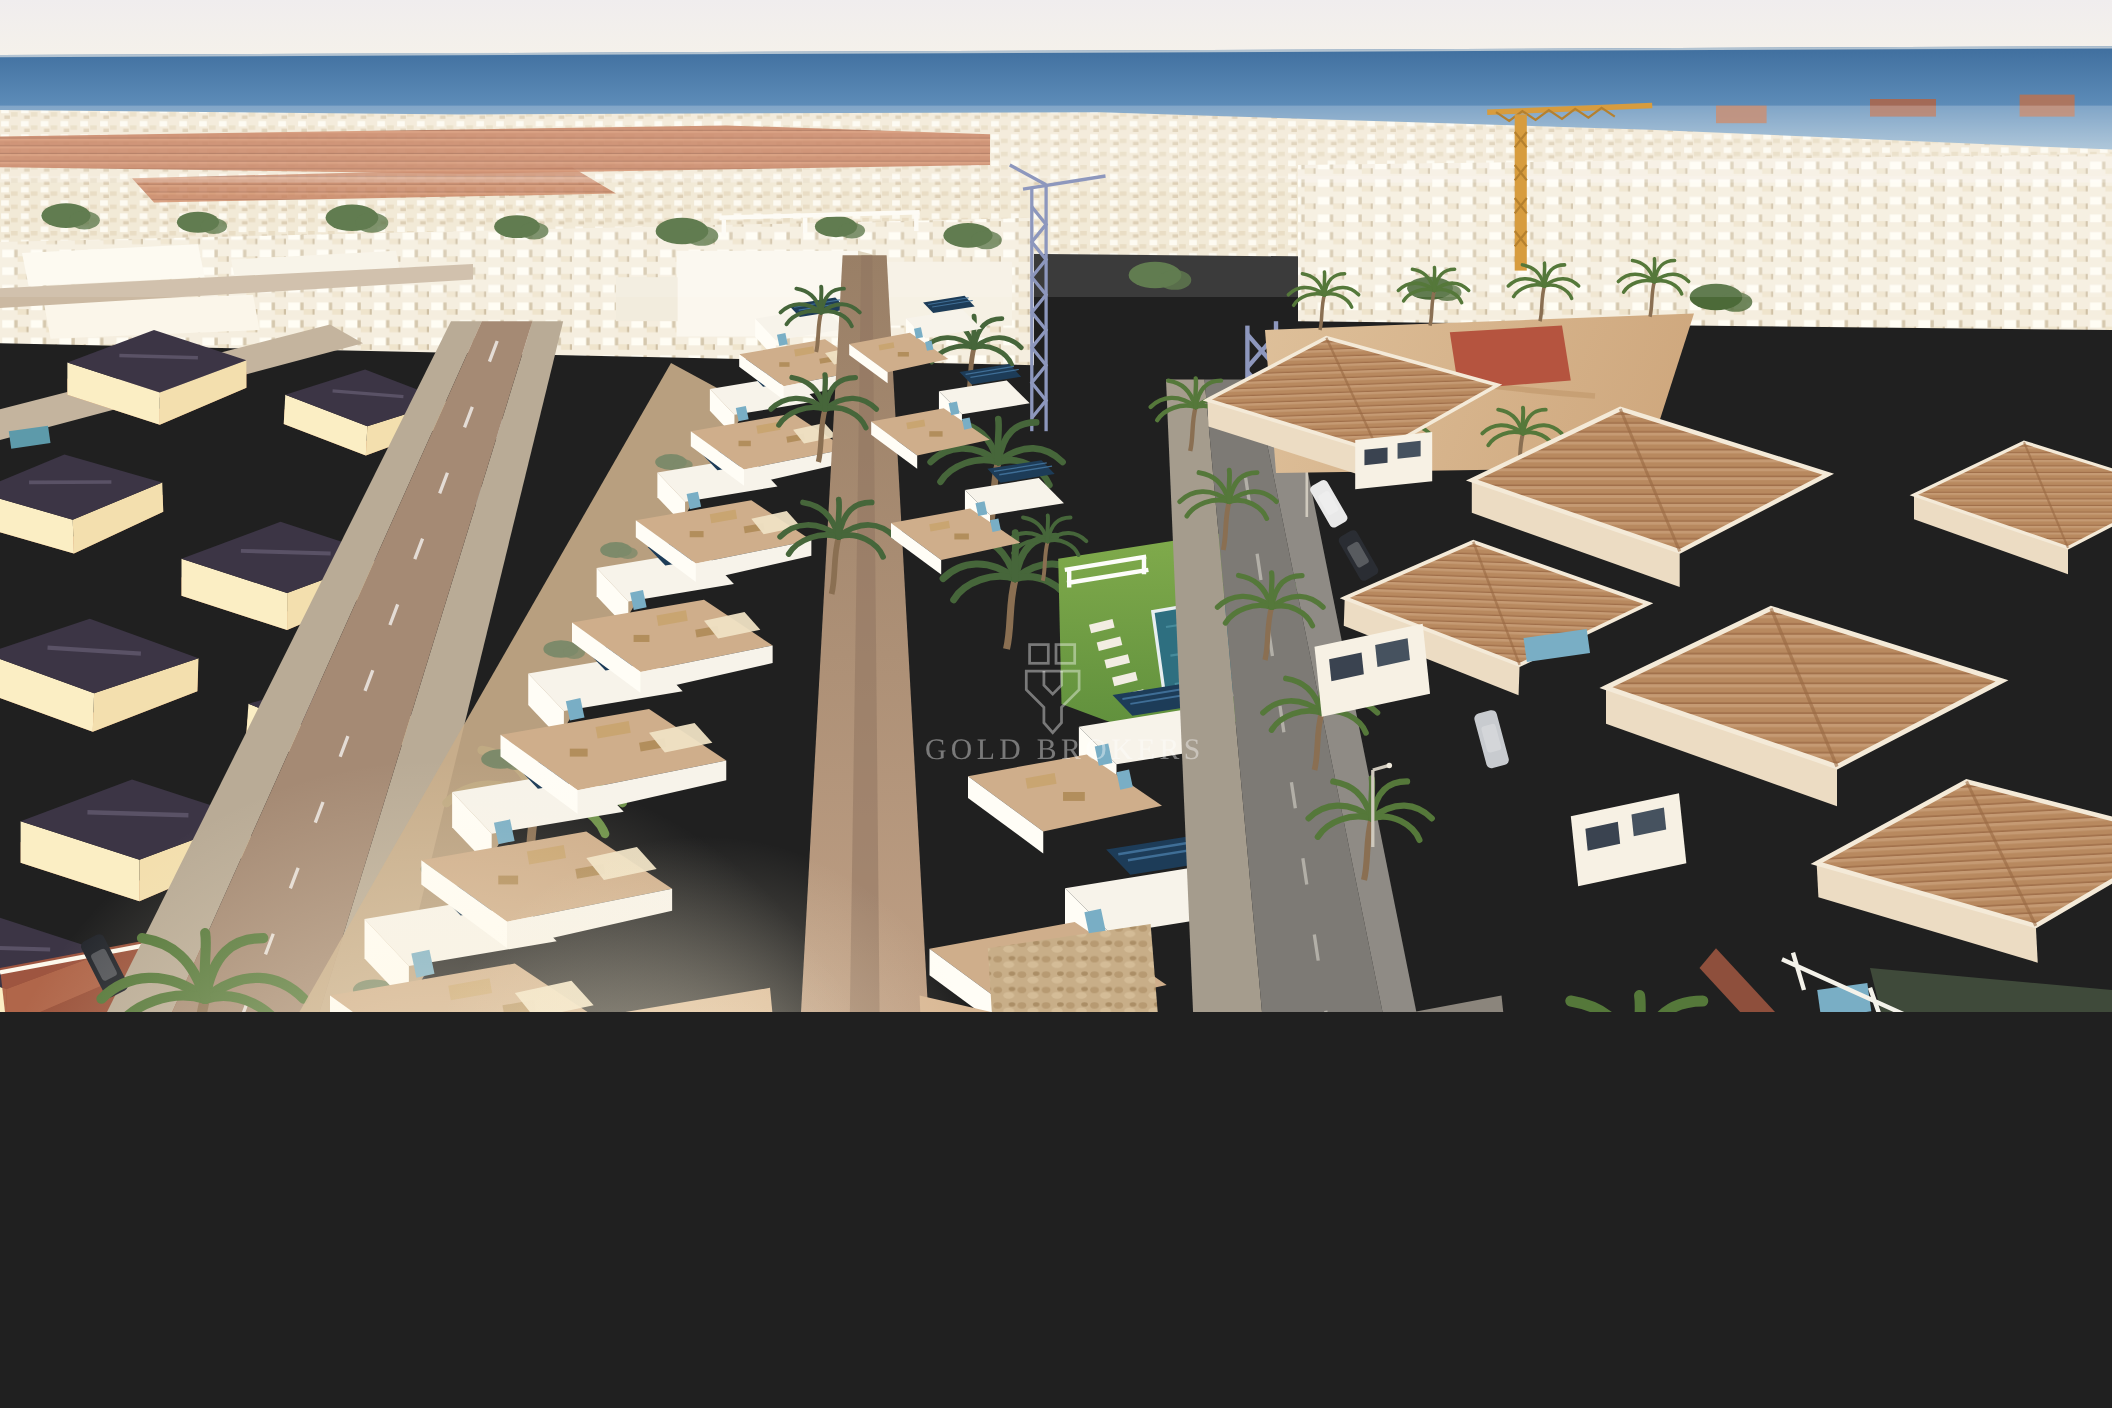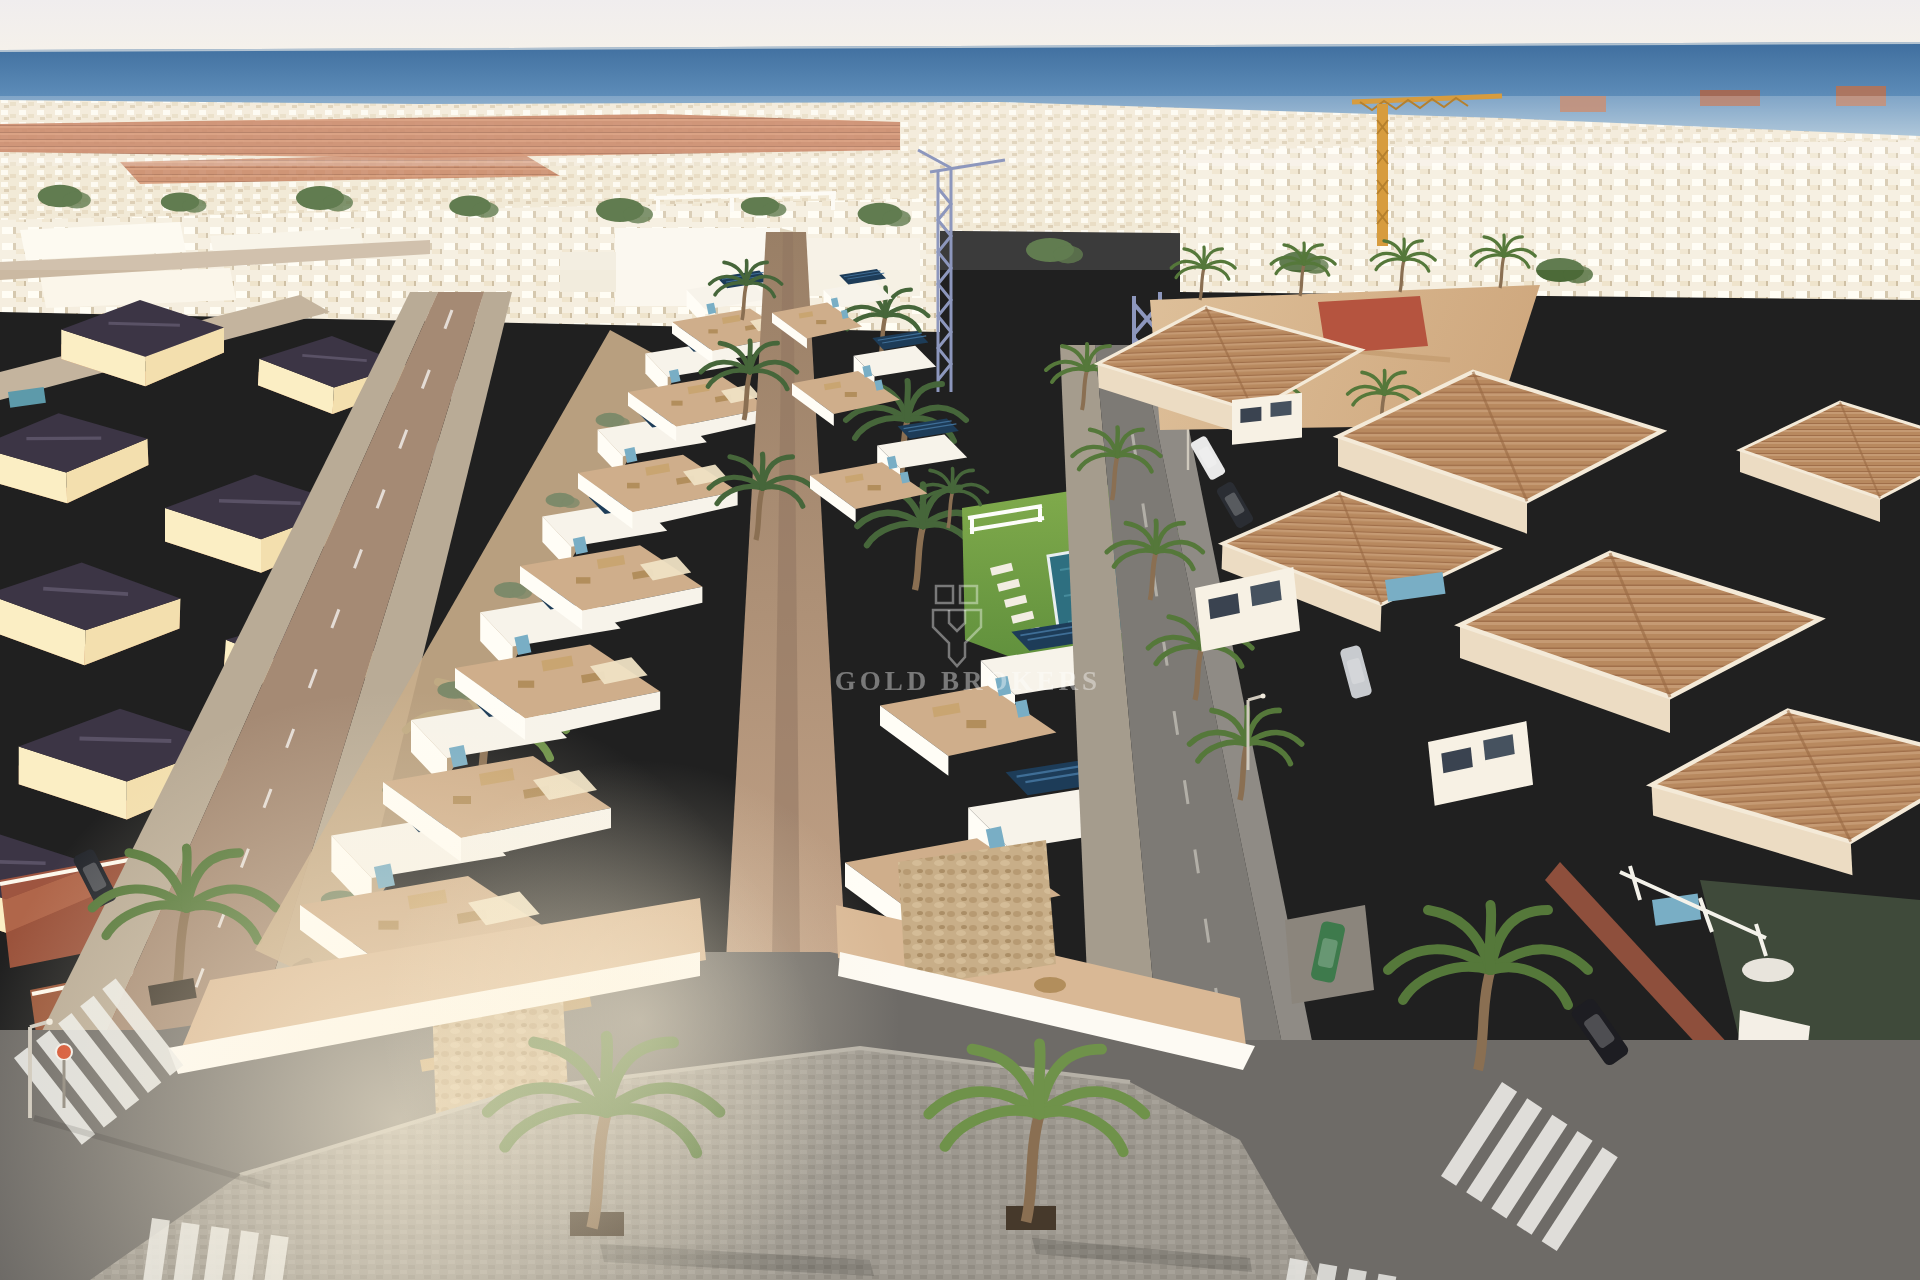--- a/index.html
+++ b/index.html
@@ -1,17 +1,17 @@
 <!DOCTYPE html>
 <html style="--sky_top: #f0edee; --sky_bottom: #f6f2ea; --sea_deep: #3f6e9e; --sea_mid: #5d8cb8; --sea_shore: #9fbcd2; --town_base: #f1e7d2; --town_white: #fdfaf0; --town_shadow: #d5c8ae; --town_red_roof: #bf6f49; --cream_wall: #f3dfae; --cream_lit: #fbeec4; --dark_roof: #3c3545; --terracotta_trim: #c8875f; --villa_white: #f7f3ea; --villa_bright: #fffdf6; --villa_shade: #e7dccb; --terrace_floor: #cfae8b; --walkway: #a98d74; --front_terrace: #d9b895; --solar_panel: #1d3c58; --solar_line: #3f6e96; --teal_accent: #79aec5; --lawn: #76a33f; --pool_water: #2e6f80; --tile_roof: #b8895f; --tile_roof_dark: #99683f; --wall_cream: #ecdcc3; --red_wall: #9e4f38; --road_tan: #a58a74; --asphalt: #7d7a75; --asphalt_dark: #6e6b67; --cobble: #9a958c; --sand: #d9b88d; --palm_green: #55783a; --palm_light: #6f924a; --bush_green: #4c6a38; --crane_yellow: #d79c3e; --crane_blue: #8d97bd; --stone: #c5ab85; --watermark: rgba(255,255,255,0.40);"><head>
 <meta charset="utf-8">
 <style>
   html,body{margin:0;padding:0;background:#202020;}
-  .stage{position:relative;width:1920px;height:1280px;overflow:hidden;
-         font-family:"Liberation Sans",sans-serif;font-weight:bold;}
+  .stage{position:relative;width:1920px;height:920px;overflow:hidden;
+         font-family:"Liberation Sans",sans-serif;}
   .stage svg{position:absolute;left:0;top:0;display:block;}
   
   .f-white{fill:var(--villa_white)} .f-bright{fill:var(--villa_bright)} .f-terrace{fill:var(--terrace_floor)}
   .f-solar{fill:var(--solar_panel)} .f-teal{fill:var(--teal_accent)}
   .f-cream{fill:var(--cream_wall)} .f-creamlit{fill:var(--cream_lit)}
   .f-darkroof{fill:var(--dark_roof)} .f-wallcream{fill:var(--wall_cream)}
   .f-asphalt{fill:var(--asphalt)} .f-roadtan{fill:var(--road_tan)}
   .f-sand{fill:url(#gSand)} .f-pool{fill:var(--pool_water)}
   .f-town{fill:url(#pat-town)} .f-town2{fill:url(#pat-town2)}
   .f-redroof{fill:url(#pat-roofred)} .f-tile{fill:url(#pat-tile)}

